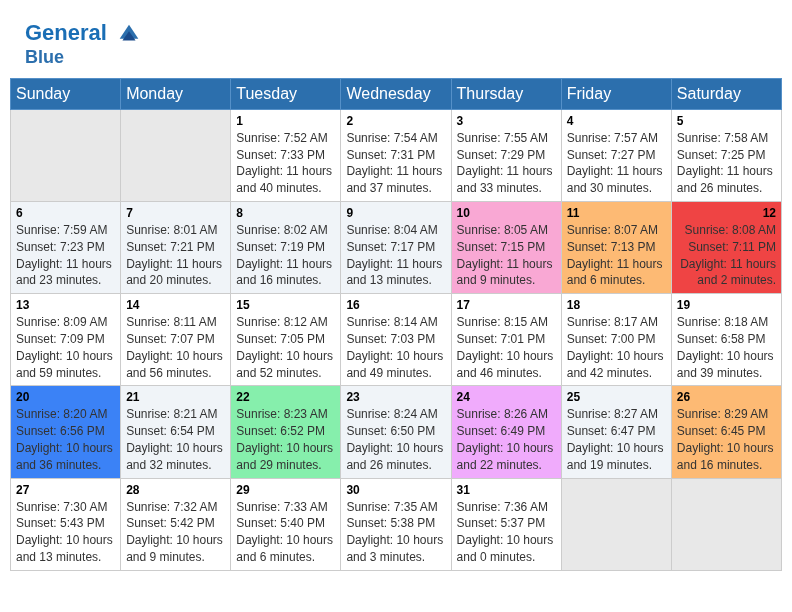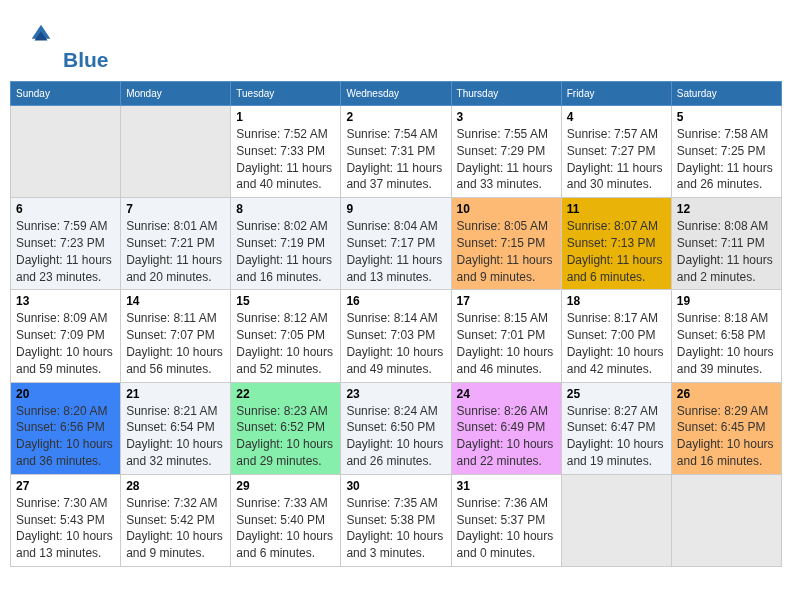--- a/index.html
+++ b/index.html
@@ -50,21 +50,21 @@
       width: 100%;
       border-collapse: collapse;
       margin-top: 5px;
       font-size: 11px;
     }
     .calendar th {
       background: #2c6fad;
       color: #fff;
       padding: 6px 5px;
       text-align: left;
-      font-size: 10px;
+      font-size: 16px;
       font-weight: normal;
       border: 1px solid #5590c8;
     }
     .calendar td {
       border: 1px solid #ccc;
       padding: 4px 5px;
       vertical-align: top;
       width: calc(100%/7);
       min-height: 75px;
       background: #fff;
@@ -87,26 +87,27 @@
       background: #e8e8e8 !important;
     }
   </style>
 </head>
 <body>
 
 <div class="header">
   <div class="logo">
     <div>
       <div class="logo-text">
+        <span>General</span>
         <svg class="logo-icon" viewBox="0 0 30 30" style="display:inline-block;vertical-align:middle;">
           <polygon points="15,5 25,20 5,20" fill="#2c6fad"></polygon>
           <polygon points="15,12 22,22 8,22" fill="#1a4a8a"></polygon>
         </svg>
       </div>
-      <div class="logo-text" style="color:#2c6fad;font-size:21px;font-weight:bold;margin-left:38px;">Blue</div>
+      <div class="logo-text" style="color:#2c6fad;font-size:18px;font-weight:bold;">Blue</div>
     </div>
   </div>
   <div class="title-block">
     <div class="month-title"></div>
     <div class="location-title"></div>
   </div>
 </div>
 
 <table class="calendar">
   <thead>
@@ -173,33 +174,33 @@
           <div class="day-info">Sunrise: 8:02 AM
 Sunset: 7:19 PM
 Daylight: 11 hours and 16 minutes.</div>
         </td>
         <td style="background: rgb(240, 244, 248);">
           <span class="day-num">9</span>
           <div class="day-info">Sunrise: 8:04 AM
 Sunset: 7:17 PM
 Daylight: 11 hours and 13 minutes.</div>
         </td>
-        <td style="background: #fdba74;">
+        <td style="background: #f9a8d4;">
           <span class="day-num">10</span>
           <div class="day-info">Sunrise: 8:05 AM
 Sunset: 7:15 PM
 Daylight: 11 hours and 9 minutes.</div>
         </td>
-        <td style="background: #eab308;">
+        <td style="background: #fdba74;">
           <span class="day-num">11</span>
           <div class="day-info">Sunrise: 8:07 AM
 Sunset: 7:13 PM
 Daylight: 11 hours and 6 minutes.</div>
         </td>
-        <td style="background: #e5e5e5;">
+        <td style="background: #ef4444; text-align: right;">
           <span class="day-num">12</span>
           <div class="day-info">Sunrise: 8:08 AM
 Sunset: 7:11 PM
 Daylight: 11 hours and 2 minutes.</div>
         </td>
       </tr>
       <tr>
         <td>
           <span class="day-num">13</span>
           <div class="day-info">Sunrise: 8:09 AM

